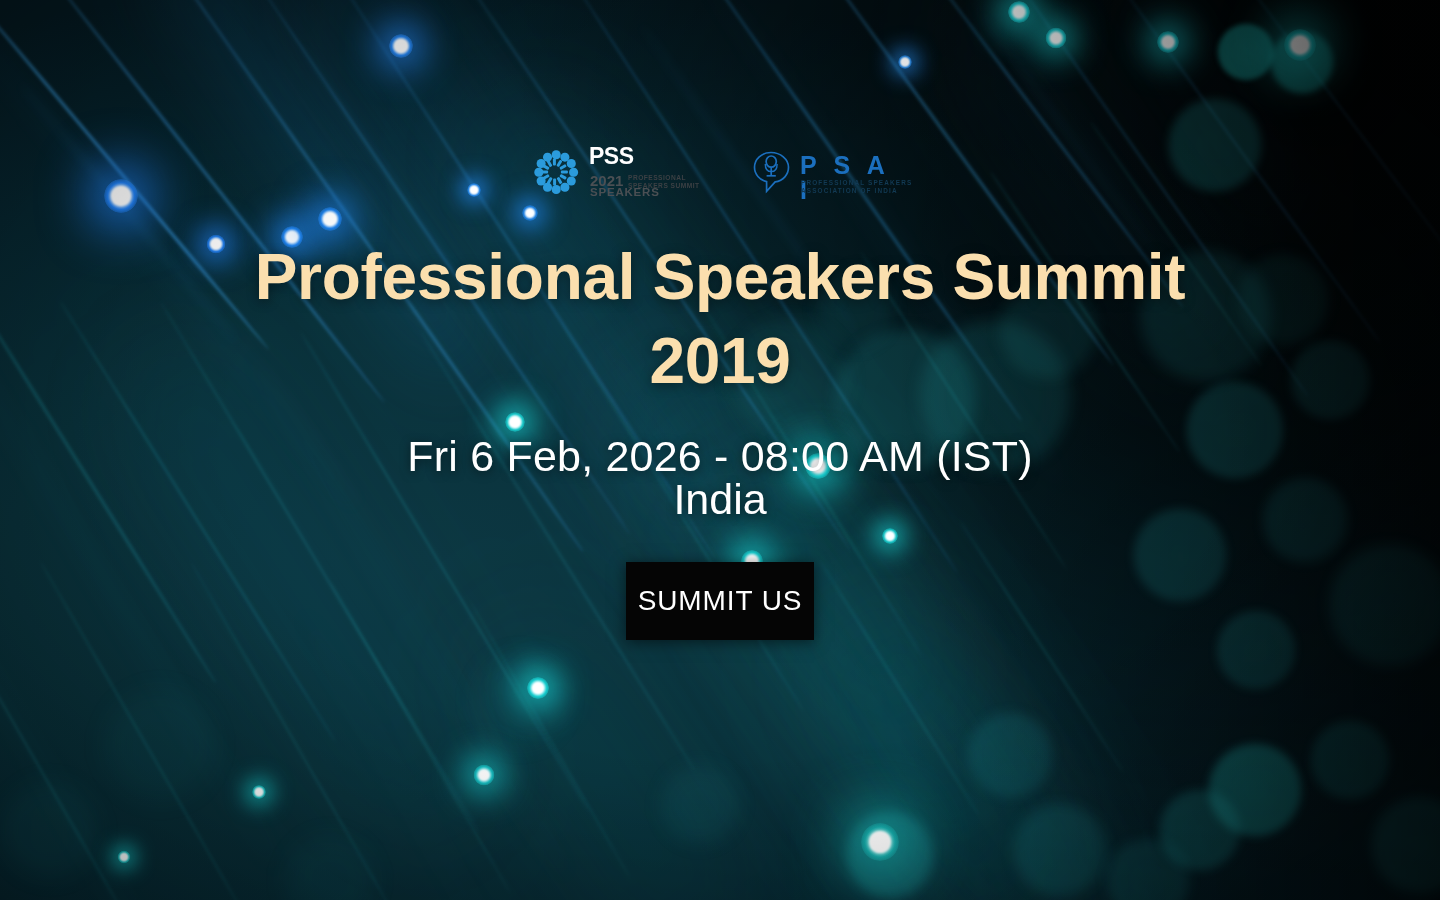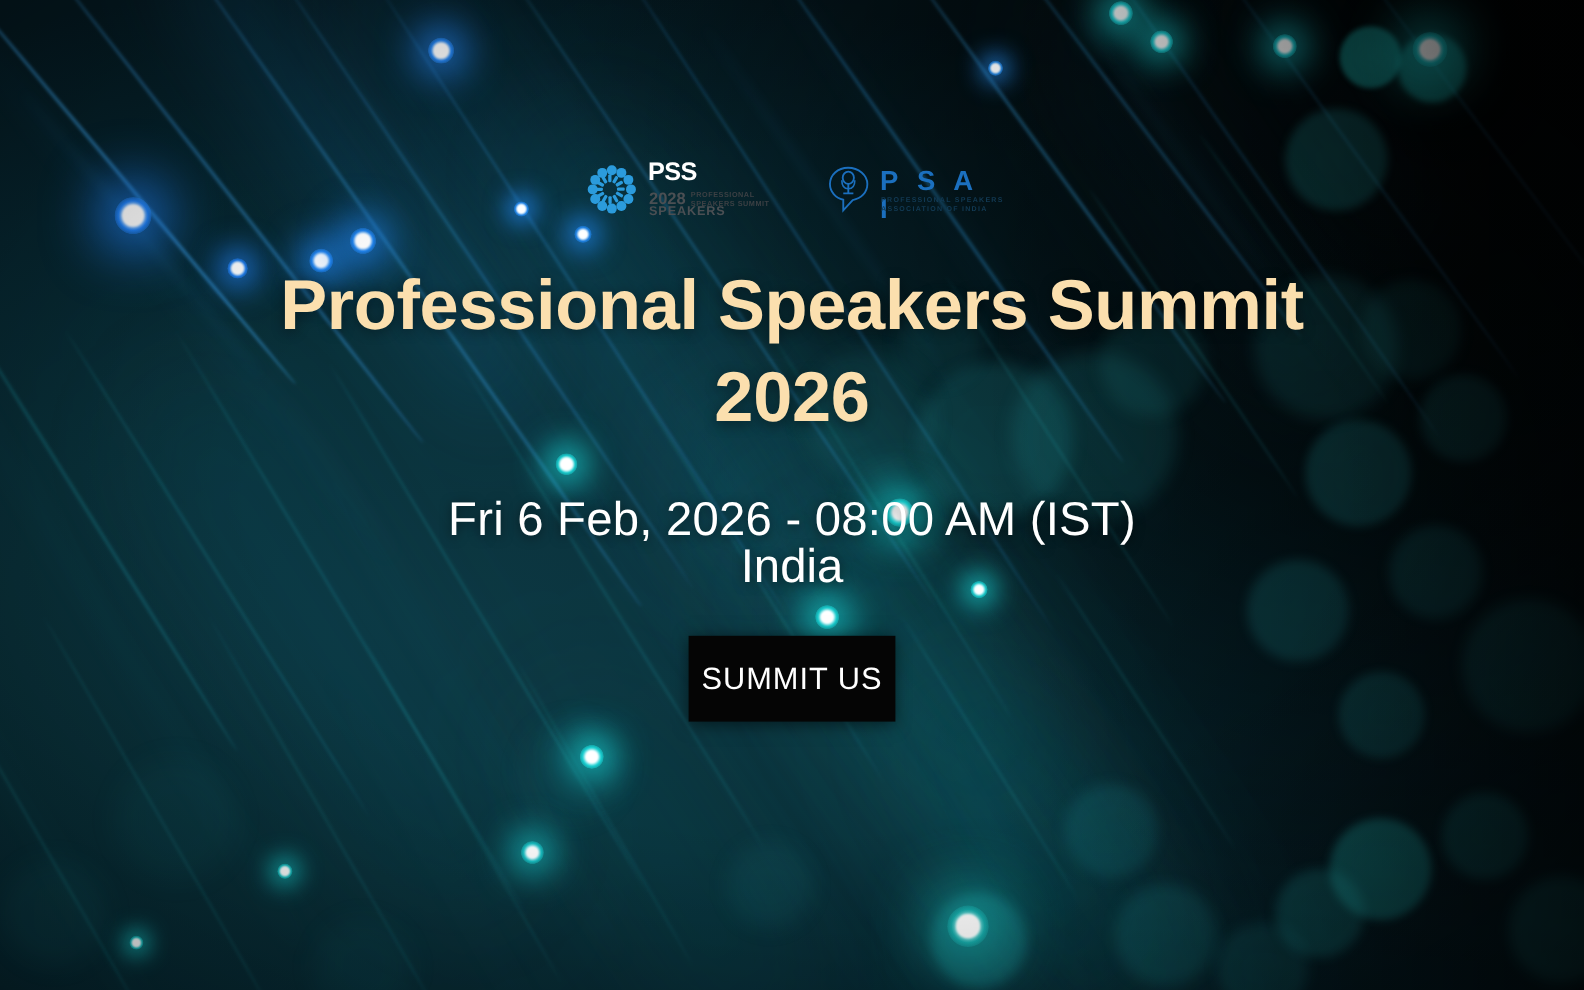--- a/index.html
+++ b/index.html
@@ -152,21 +152,21 @@
     text-align:center;
     font-size:64px; font-weight:bold;
     line-height:1.32;
     letter-spacing:-0.3px;
     color:#fbdfae;
     text-shadow:0 2px 12px rgba(0,0,0,.42);
   }
 
   
   #event-datetime {
-    margin-top:47px;
+    margin-top:31px;
     font-size:43px; font-weight:400;
     letter-spacing:.2px;
     color:#ffffff;
     line-height:1;
     text-shadow:0 2px 10px rgba(0,0,0,.5);
   }
 
   
   #event-location {
     font-size:43px; font-weight:300;
@@ -340,21 +340,21 @@
             <div class="spoke" style="background: rgb(43, 155, 220); transform: translate(-1.5px, -1.6px) rotate(150deg) translateX(6.4px);"></div>
             <div class="dot" style="background: rgb(43, 155, 220); transform: translate(-21.7px, -4.3px);"></div>
             <div class="spoke" style="background: rgb(43, 155, 220); transform: translate(-1.5px, -1.6px) rotate(180deg) translateX(6.4px);"></div>
             <div class="dot" style="background: rgb(43, 155, 220); transform: translate(-19.3688px, -13px);"></div>
             <div class="spoke" style="background: rgb(43, 155, 220); transform: translate(-1.5px, -1.6px) rotate(210deg) translateX(6.4px);"></div>
             <div class="dot" style="background: rgb(43, 155, 220); transform: translate(-13px, -19.3688px);"></div>
             <div class="spoke" style="background: rgb(43, 155, 220); transform: translate(-1.5px, -1.6px) rotate(240deg) translateX(6.4px);"></div>
           </div>
         <div id="pss-text">
           <div id="pss-word">PSS</div>
-          <div id="pss-2026">2028</div>
+          <div id="pss-2026">2021</div>
           <div id="pss-synergy">SPEAKERS</div>
           <div id="pss-tag">PROFESSIONAL SPEAKERS SUMMIT</div>
         </div>
       </div>
 
       <div id="psai-logo">
         <svg id="psai-mark" viewBox="0 0 40 44">
           <path d="M19 2.5 C9.6 2.5 2.5 9.1 2.5 17.3 C2.5 24.2 7.6 30 14.6 31.6 L14.6 41.3 L23.2 31.9 C31.3 30.6 36.5 24.5 36.5 17.3 C36.5 9.1 28.4 2.5 19 2.5 Z" fill="none" stroke="#1b6fbe" stroke-width="1.7"></path>
           <ellipse cx="19.2" cy="11.6" rx="5.1" ry="5.6" fill="none" stroke="#1b6fbe" stroke-width="1.7"></ellipse>
           <path d="M19.2 17.2 L19.2 25.6" fill="none" stroke="#1b6fbe" stroke-width="1.7"></path>
@@ -362,21 +362,21 @@
           <path d="M13.3 13.9 C13.3 19.1 15.9 21.6 19.2 21.6 C22.5 21.6 25.1 19.1 25.1 13.9" fill="none" stroke="#1b6fbe" stroke-width="1.5"></path>
         </svg>
         <div id="psai-text">
           <div id="psai-word">P S A I</div>
           <div id="psai-tag">PROFESSIONAL SPEAKERS ASSOCIATION OF INDIA</div>
         </div>
       </div>
 
     </div>
 
-    <h1 id="event-title">Professional Speakers Summit 2026</h1>
+    <h1 id="event-title">Professional Speakers Summit 2019</h1>
     <div id="event-datetime">Fri 6 Feb, 2026 - 08:00 AM (IST)</div>
     <div id="event-location">India</div>
 
     <button id="visit-us-button">
       <span id="visit-us-label">SUMMIT US</span>
     </button>
 
   </div>
 </div>
 

